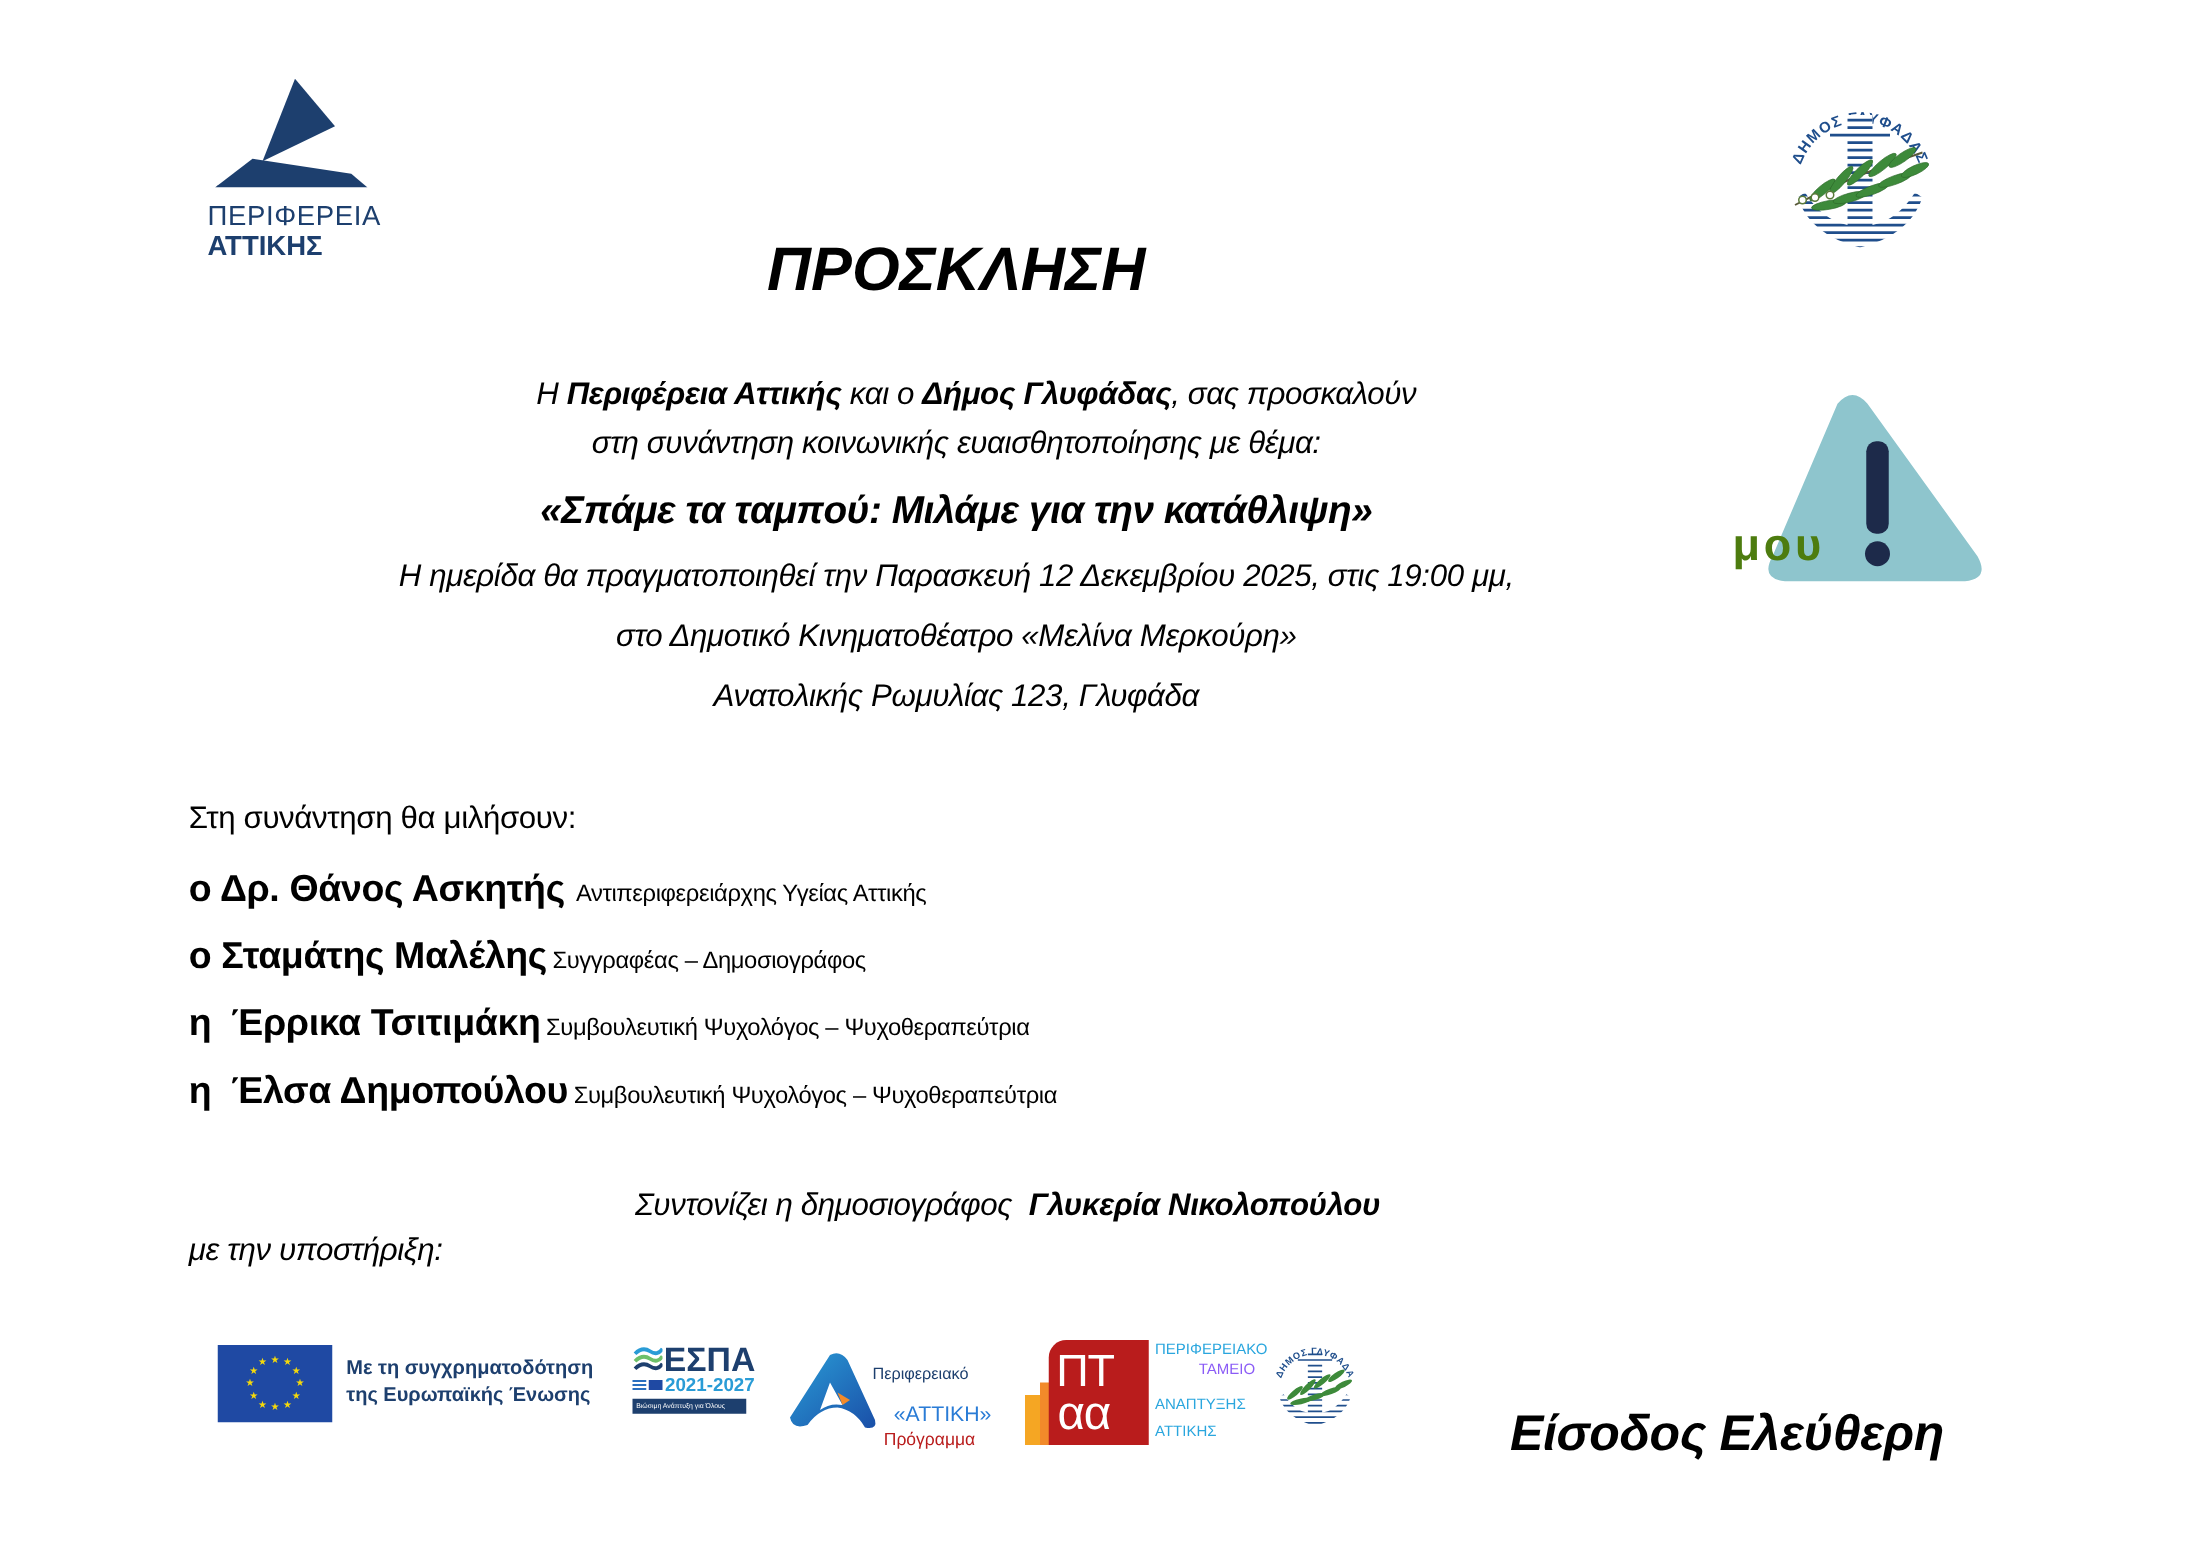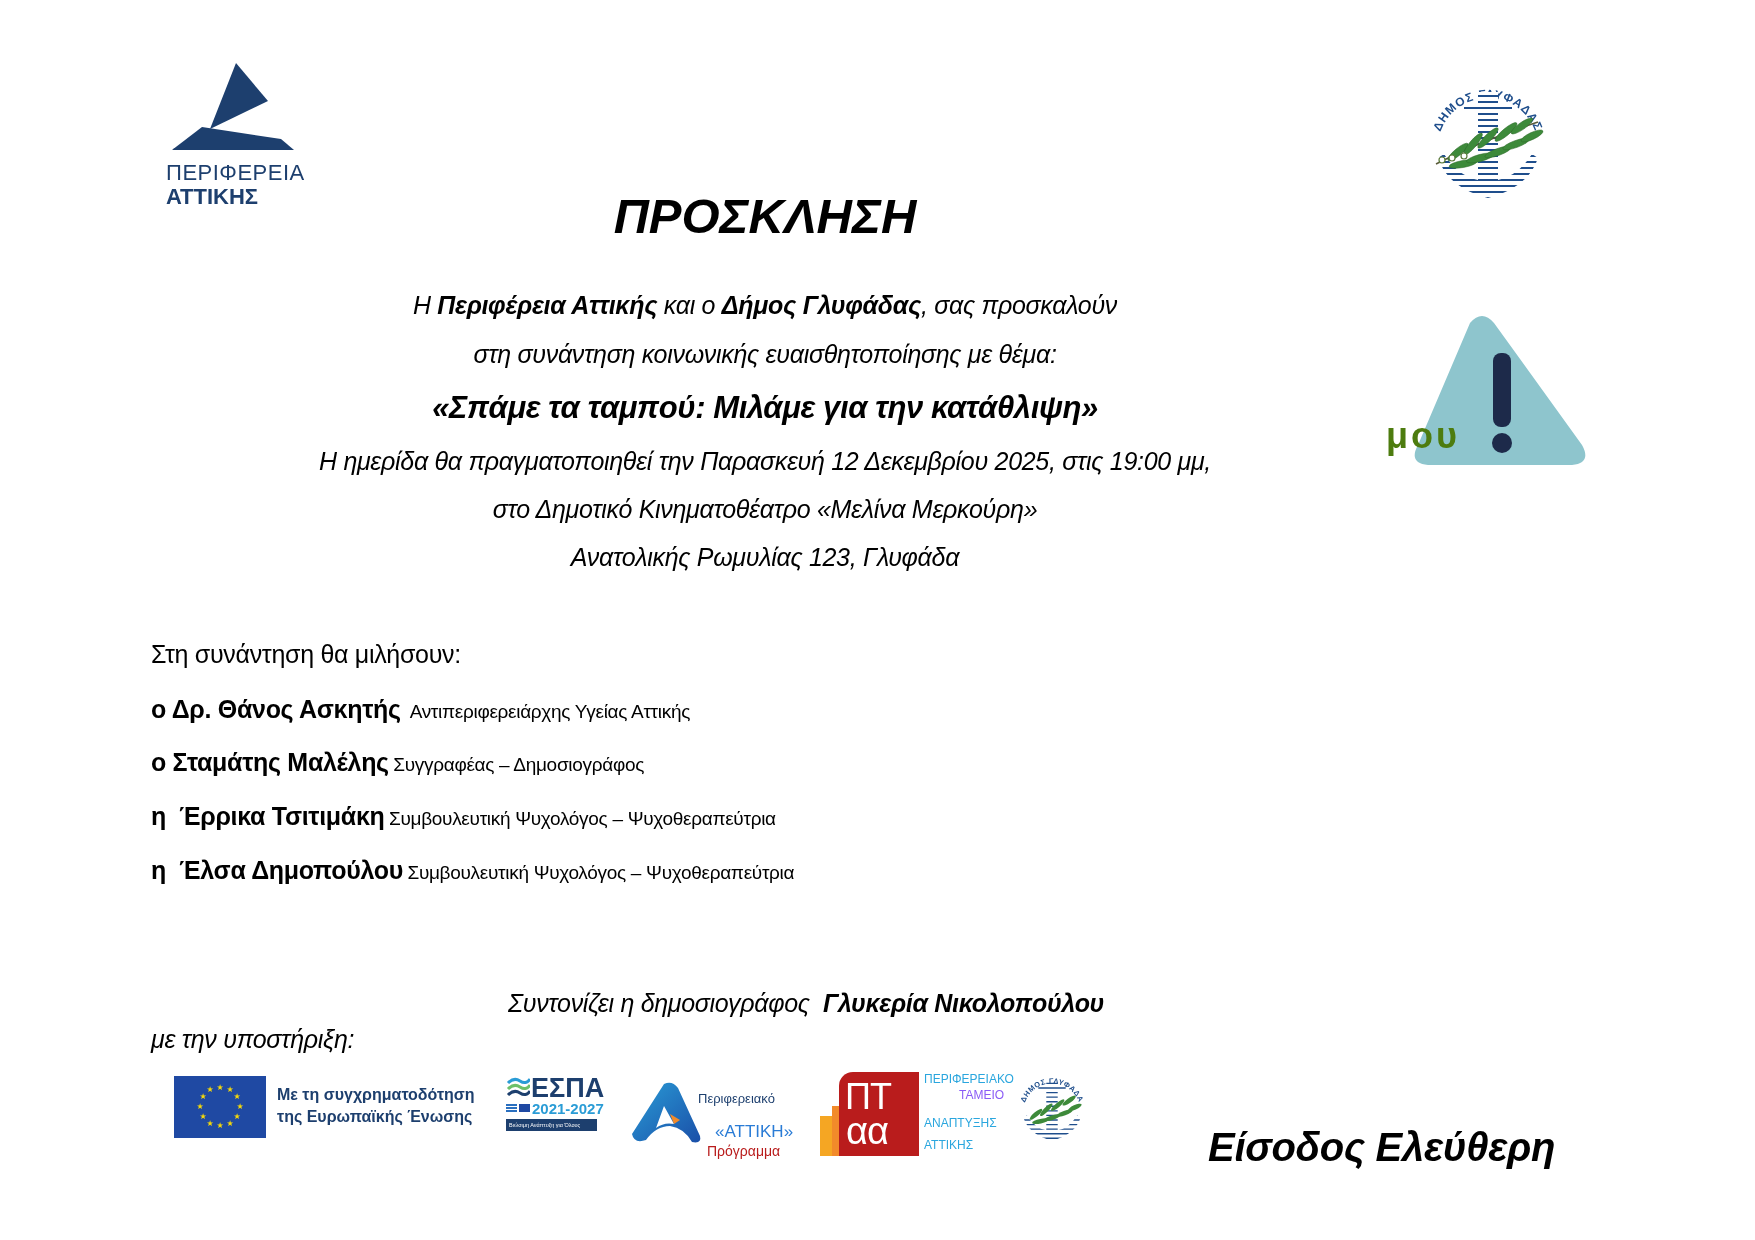--- a/index.html
+++ b/index.html
@@ -1,27 +1,27 @@
 <!DOCTYPE html>
 <html><head>
 <meta charset="utf-8">
 <style>
   html, body { margin:0; padding:0; background:#ffffff; }
   body { width:1755px; height:1240px; position:relative; overflow:hidden;
          font-family:"Liberation Sans", "DejaVu Sans", sans-serif; color:#000; }
   .abs { position:absolute; }
-  .it { font-style:italic;margin-top:39px; }
+  .it { font-style:italic; }
   .b { font-weight:bold; }
   .center-line { position:absolute; left:0; width:1530px; text-align:center; font-style:italic; white-space:nowrap; }
   .body-text { font-size:25px; letter-spacing:-0.3px; }
   .title { font-size:49px; font-weight:bold; font-style:italic; }
   .subject { font-size:31px; font-weight:bold; font-style:italic; letter-spacing:-0.4px; }
   .speakers { position:absolute; left:151px; }
   .speaker-row { position:absolute; left:0; white-space:nowrap; }
-  .speaker-name { font-weight:bold; font-size:25px; letter-spacing:-0.3px;text-align:right; }
+  .speaker-name { font-weight:bold; font-size:30px; letter-spacing:-0.3px;text-align:right; }
   .speaker-role { font-size:19px; letter-spacing:-0.3px; }
   .logo-text-blue { color:#1d3f6e; }
 </style>
 </head>
 <body>
 
 <div class="abs" style="left:165px; top:60px; width:140px; height:150px;">
   <svg width="140" height="90" viewBox="0 0 140 90" style="position:absolute; left:0; top:0;">
     <polygon points="71,3 103,41 45,69" fill="#1d3f6e"></polygon>
     <polygon points="35,77 114,89 130,89 8,89" fill="#1d3f6e"></polygon>
@@ -83,21 +83,21 @@
     <g fill="#ffffff" stroke="#5a7a3a" stroke-width="1.2">
       <circle cx="24" cy="88" r="3"></circle>
         <circle cx="34" cy="86" r="3"></circle>
         <circle cx="46" cy="84" r="3"></circle>
     </g>
   </svg>
 </div>
 
 <div class="center-line title" style="top:188px;">ΠΡΟΣΚΛΗΣΗ</div>
 
-<div class="center-line body-text" style="top:291px; left:0;">
+<div class="center-line body-text" style="top:301px; left:0;padding-left:16px;">
   <span>Η </span><span class="b">Περιφέρεια Αττικής</span><span> και ο </span><span class="b">Δήμος Γλυφάδας</span><span>, σας προσκαλούν</span>
 </div>
 <div class="center-line body-text" style="top:340px;">στη συνάντηση κοινωνικής ευαισθητοποίησης με θέμα:</div>
 
 <div class="center-line subject" style="top:390px;">«Σπάμε τα ταμπού: Μιλάμε για την κατάθλιψη»</div>
 
 <div class="center-line body-text" style="top:447px;">Η ημερίδα θα πραγματοποιηθεί την Παρασκευή 12 Δεκεμβρίου 2025, στις 19:00 μμ,</div>
 <div class="center-line body-text" style="top:495px;">στο Δημοτικό Κινηματοθέατρο «Μελίνα Μερκούρη»</div>
 <div class="center-line body-text" style="top:543px;">Ανατολικής Ρωμυλίας 123, Γλυφάδα</div>
 

